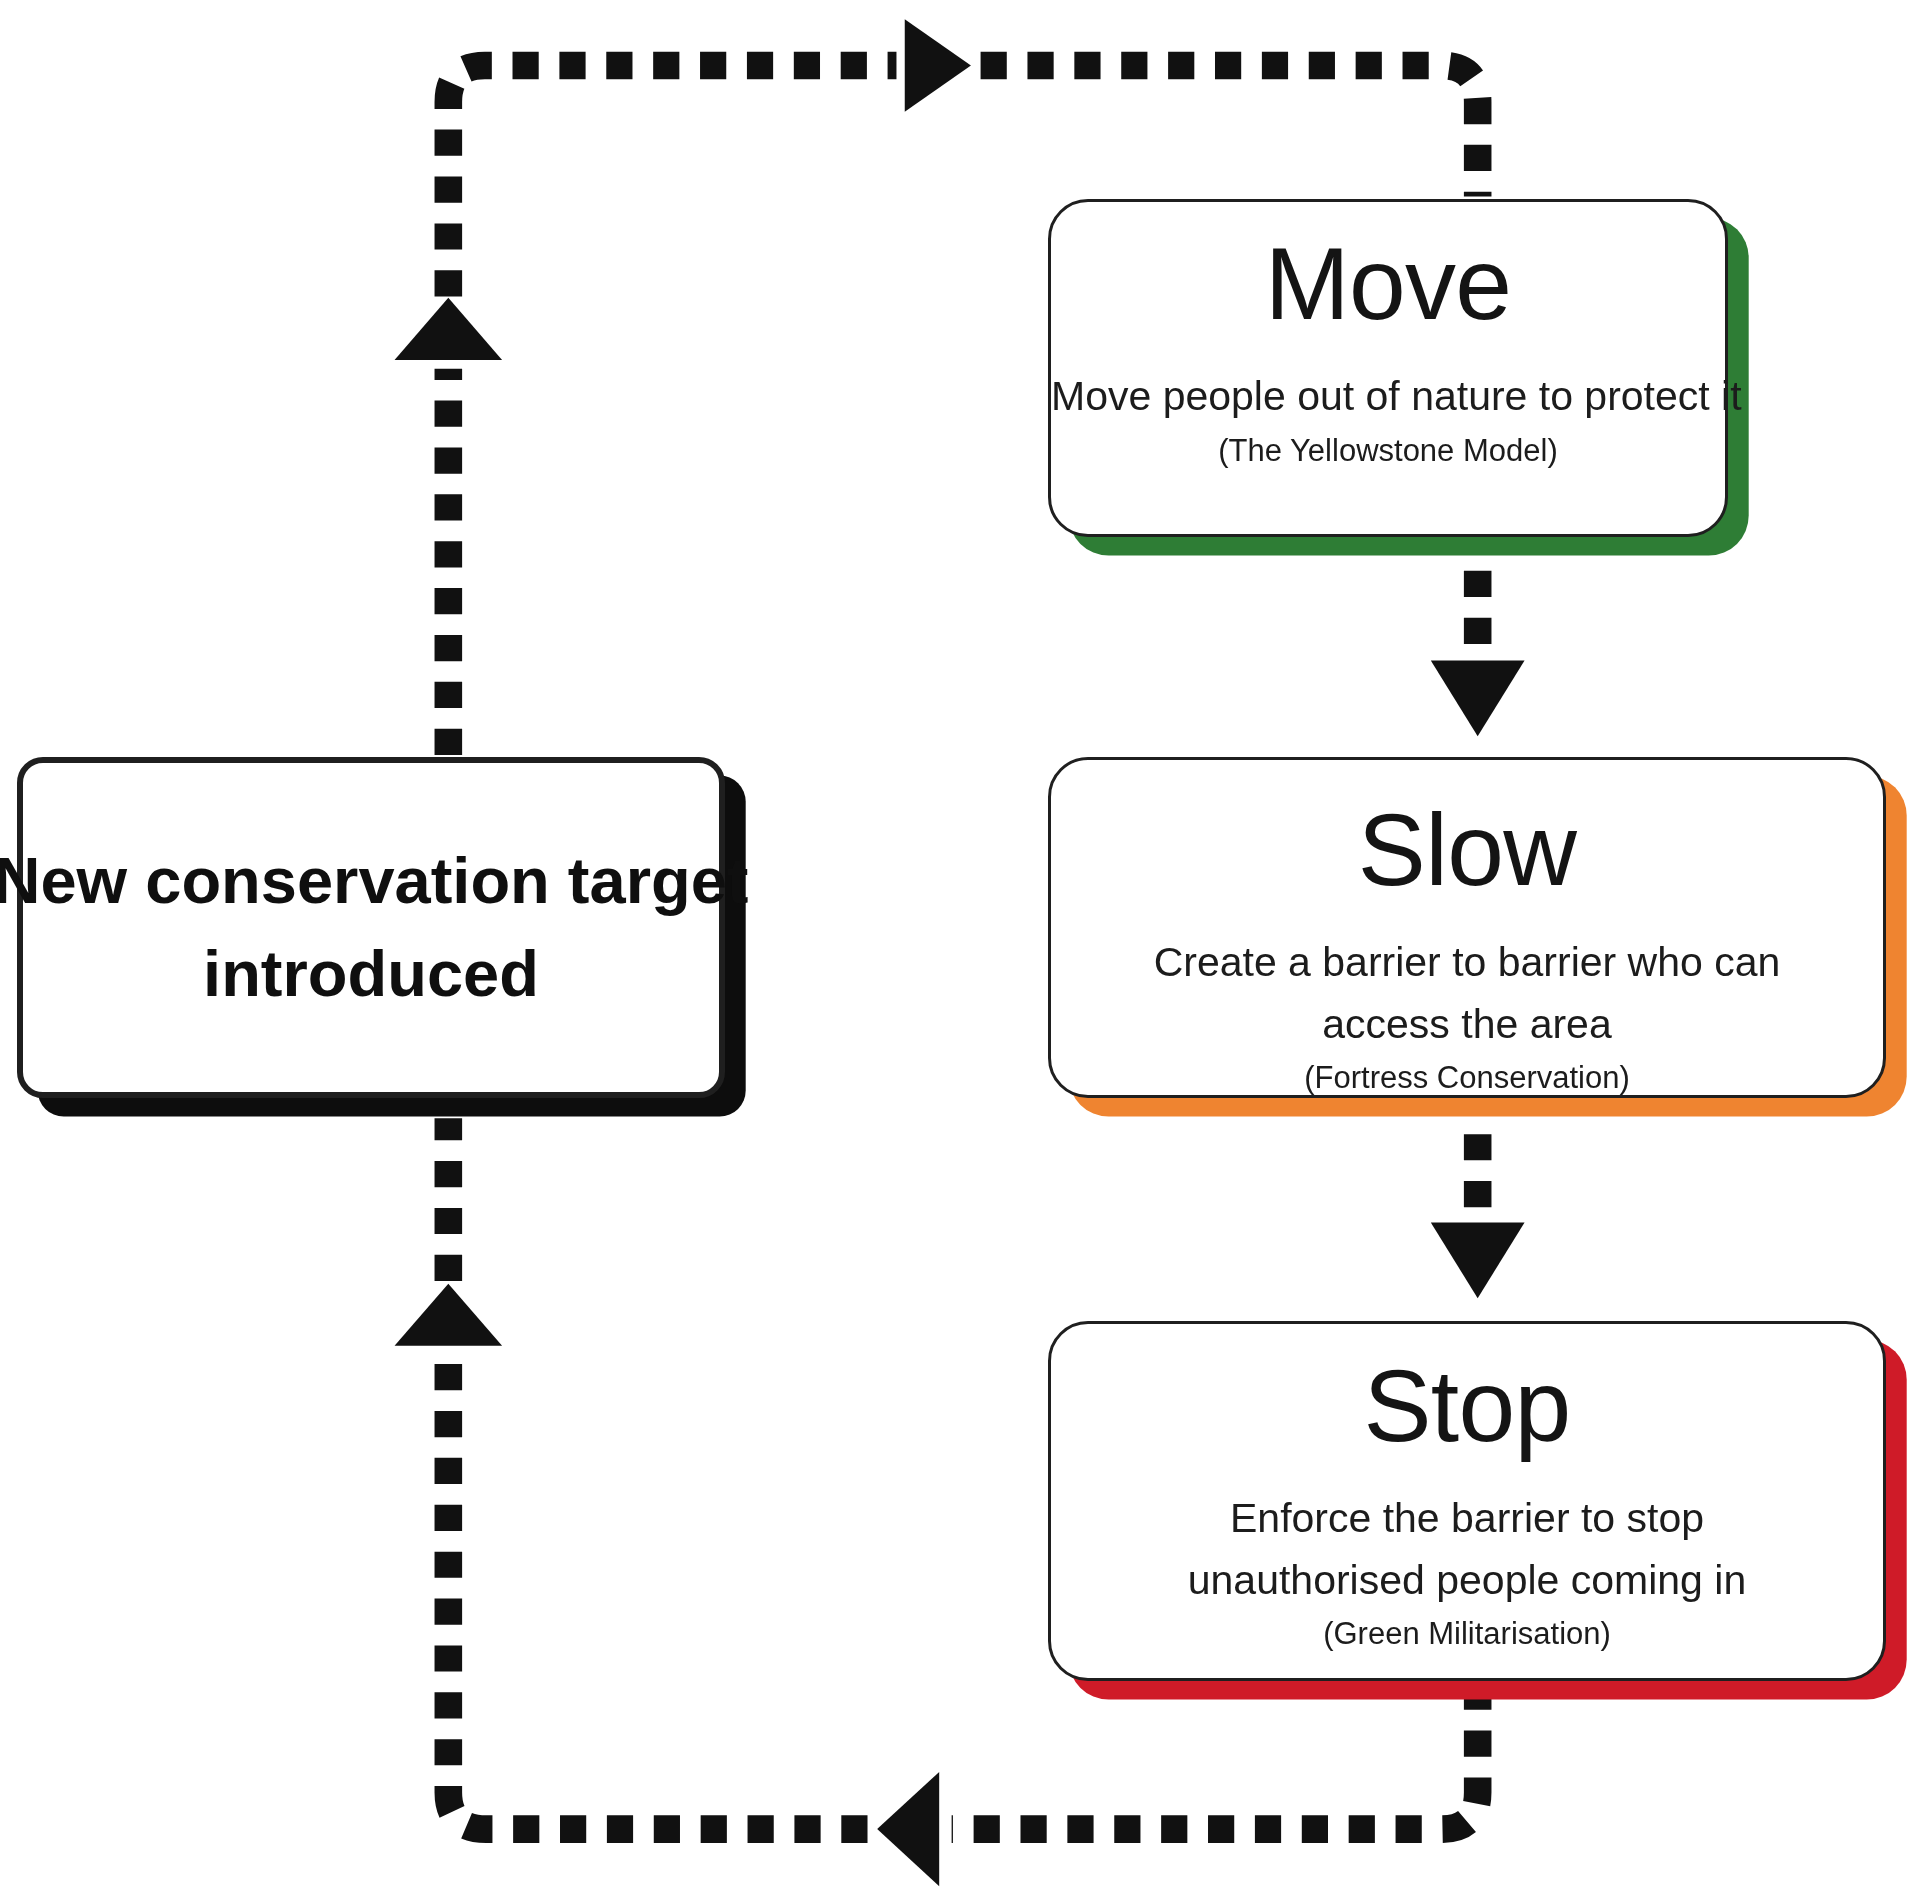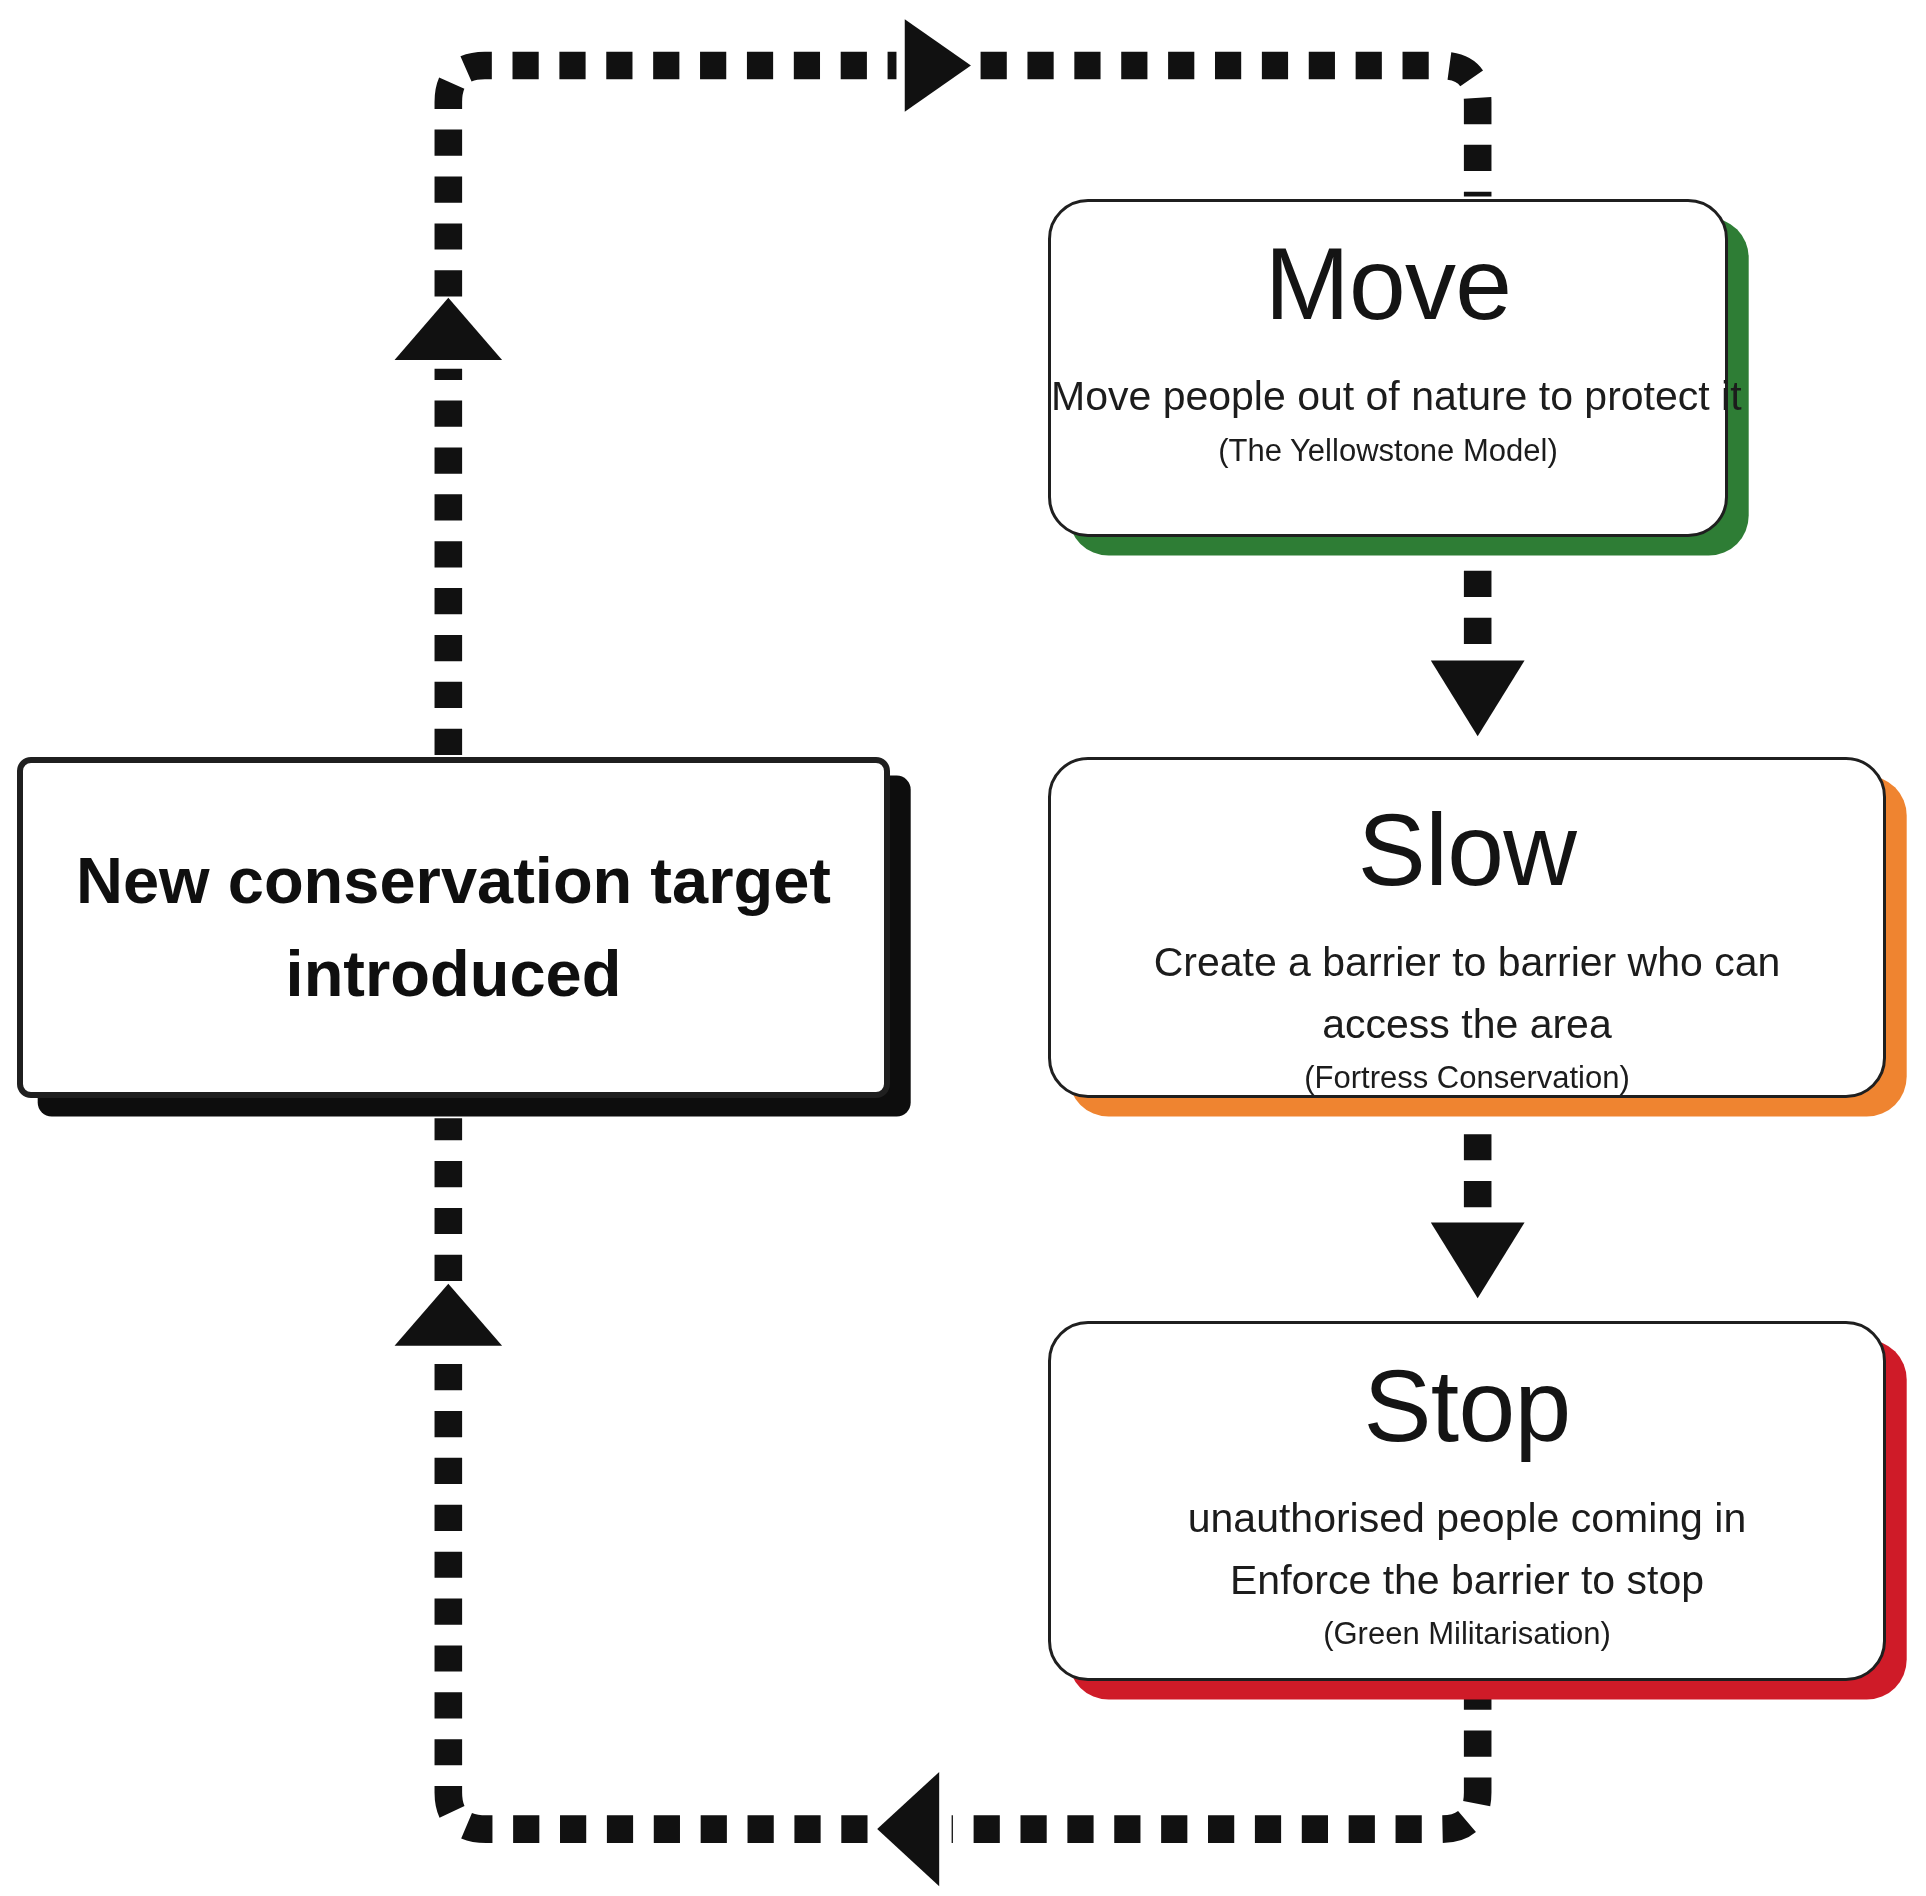--- a/index.html
+++ b/index.html
@@ -18,22 +18,22 @@
   .box {
     position:absolute;
     background:#ffffff;
     border:3.4px solid #1f1f1f;
     border-radius:40px;
     box-sizing:border-box;
     text-align:center;
     z-index:1;
   }
   #box-left {
-    left:17px; top:757px; width:873px; height:341px;
-    border-width:6.9px; border-radius:14px;
+    left:17px; top:757px; width:708px; height:341px;
+    border-width:6.9px; border-radius:26px;
     display:flex; flex-direction:column; justify-content:center; align-items:center;
   }
   #box-move { left:1048px; top:199px;  width:680px; height:338px; padding-top:26px; }
   #box-slow { left:1048px; top:757px; width:838px; height:341px; padding-top:34px; }
   #box-stop { left:1048px; top:1321px; width:838px; height:360px; padding-top:26px; }
   .node-title {
     font-size:102px; line-height:1.1; font-weight:400; color:#141414;
     letter-spacing:-0.7px;
   }
   .node-desc { margin-top:26px; }
@@ -91,20 +91,20 @@
     <div class="node-desc">
       <div class="desc-line">Create a barrier to barrier who can</div>
       <div class="desc-line">access the area</div>
     </div>
     <div class="node-model">(Fortress Conservation)</div>
   </div>
 
   <div class="box" id="box-stop" style="box-shadow: rgb(207, 27, 40) 20.7px 18.6px 0px 0px;">
     <div class="node-title">Stop</div>
     <div class="node-desc">
+      <div class="desc-line">Enforce the barrier to stop</div>
       <div class="desc-line">unauthorised people coming in</div>
-      <div class="desc-line">Enforce the barrier to stop</div>
     </div>
     <div class="node-model">(Green Militarisation)</div>
   </div>
 
 </div>
 
 
 </body></html>

